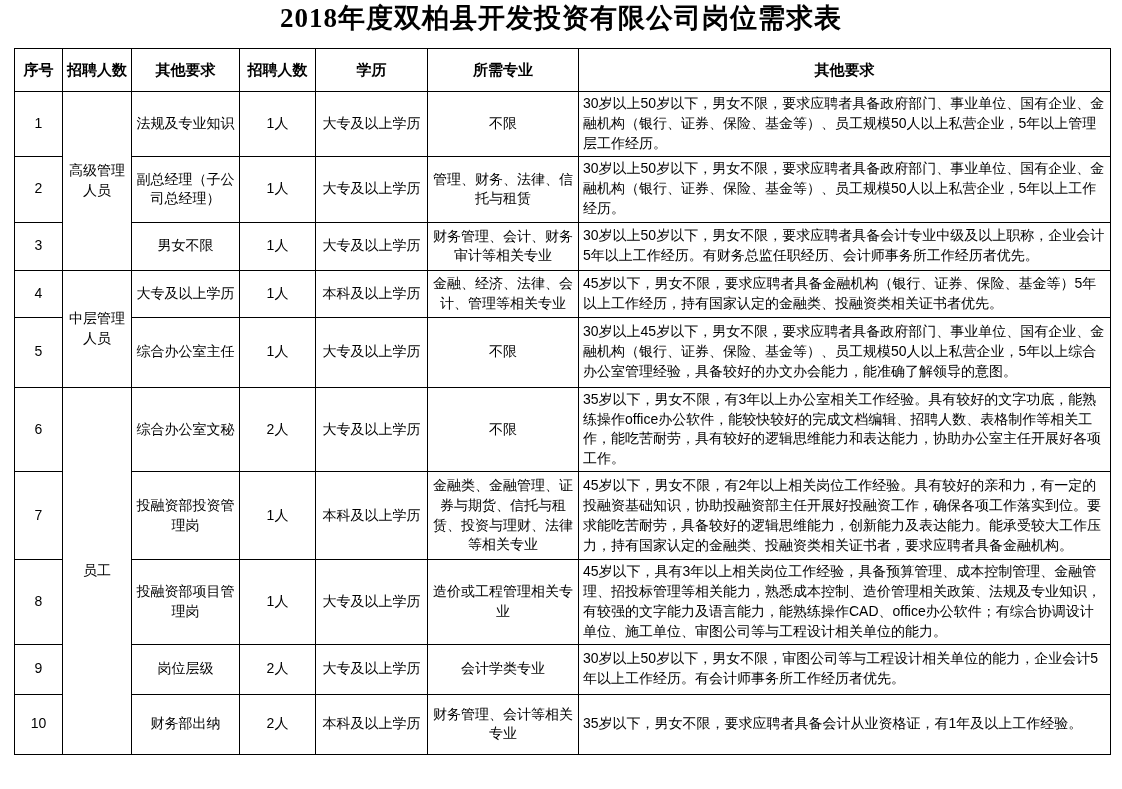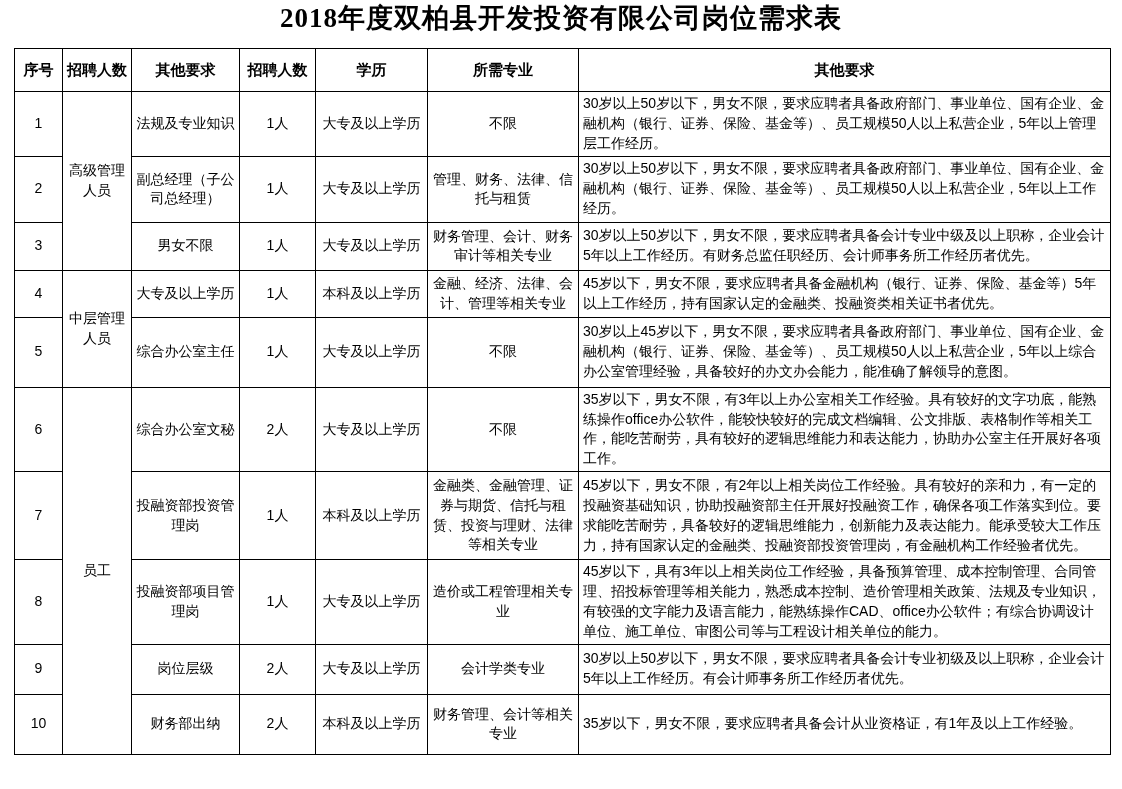--- a/index.html
+++ b/index.html
@@ -136,45 +136,45 @@
         <td class="c">不限</td>
         <td class="req">30岁以上45岁以下，男女不限，要求应聘者具备政府部门、事业单位、国有企业、金融机构（银行、证券、保险、基金等）、员工规模50人以上私营企业，5年以上综合办公室管理经验，具备较好的办文办会能力，能准确了解领导的意图。</td>
       </tr>
       <tr class="h80">
         <td class="c">6</td>
         <td class="c" rowspan="5">员工</td>
         <td class="c">综合办公室文秘</td>
         <td class="c">2人</td>
         <td class="c">大专及以上学历</td>
         <td class="c">不限</td>
-        <td class="req">35岁以下，男女不限，有3年以上办公室相关工作经验。具有较好的文字功底，能熟练操作office办公软件，能较快较好的完成文档编辑、公文排版、表格制作等相关工作，能吃苦耐劳，具有较好的逻辑思维能力和表达能力，协助办公室主任开展好各项工作。</td>
+        <td class="req">35岁以下，男女不限，有3年以上办公室相关工作经验。具有较好的文字功底，能熟练操作office办公软件，能较快较好的完成文档编辑、招聘人数、表格制作等相关工作，能吃苦耐劳，具有较好的逻辑思维能力和表达能力，协助办公室主任开展好各项工作。</td>
       </tr>
       <tr class="h88">
         <td class="c">7</td>
         <td class="c">投融资部投资管理岗</td>
         <td class="c">1人</td>
         <td class="c">本科及以上学历</td>
         <td class="c">金融类、金融管理、证券与期货、信托与租赁、投资与理财、法律等相关专业</td>
-        <td class="req">45岁以下，男女不限，有2年以上相关岗位工作经验。具有较好的亲和力，有一定的投融资基础知识，协助投融资部主任开展好投融资工作，确保各项工作落实到位。要求能吃苦耐劳，具备较好的逻辑思维能力，创新能力及表达能力。能承受较大工作压力，持有国家认定的金融类、投融资部投资管理岗，有金融机构工作经验者优先。</td>
+        <td class="req">45岁以下，男女不限，有2年以上相关岗位工作经验。具有较好的亲和力，有一定的投融资基础知识，协助投融资部主任开展好投融资工作，确保各项工作落实到位。要求能吃苦耐劳，具备较好的逻辑思维能力，创新能力及表达能力。能承受较大工作压力，持有国家认定的金融类、投融资类相关证书者，要求应聘者具备金融机构。</td>
       </tr>
       <tr class="h82">
         <td class="c">8</td>
         <td class="c">投融资部项目管理岗</td>
         <td class="c">1人</td>
         <td class="c">大专及以上学历</td>
         <td class="c">造价或工程管理相关专业</td>
-        <td class="req">45岁以下，具有3年以上相关岗位工作经验，具备预算管理、成本控制管理、合同管理、招投标管理等相关能力，熟悉成本控制、造价管理相关政策、法规及专业知识，有较强的文字能力及语言能力，能熟练操作CAD、office办公软件；有综合协调设计单位、施工单位、审图公司等与工程设计相关单位的能力。</td>
+        <td class="req">45岁以下，具有3年以上相关岗位工作经验，具备预算管理、成本控制管理、金融管理、招投标管理等相关能力，熟悉成本控制、造价管理相关政策、法规及专业知识，有较强的文字能力及语言能力，能熟练操作CAD、office办公软件；有综合协调设计单位、施工单位、审图公司等与工程设计相关单位的能力。</td>
       </tr>
       <tr class="h50">
         <td class="c">9</td>
         <td class="c">岗位层级</td>
         <td class="c">2人</td>
         <td class="c">大专及以上学历</td>
         <td class="c">会计学类专业</td>
-        <td class="req">30岁以上50岁以下，男女不限，要求应聘者具备会计专业初级及以上职称，企业会计5年以上工作经历。有会计师事务所工作经历者优先。</td>
+        <td class="req">30岁以上50岁以下，男女不限，审图公司等与工程设计相关单位的能力，企业会计5年以上工作经历。有会计师事务所工作经历者优先。</td>
       </tr>
       <tr class="h60">
         <td class="c">10</td>
         <td class="c">财务部出纳</td>
         <td class="c">2人</td>
         <td class="c">本科及以上学历</td>
         <td class="c">财务管理、会计等相关专业</td>
         <td class="req">35岁以下，男女不限，要求应聘者具备会计从业资格证，有1年及以上工作经验。</td>
       </tr>
     </tbody>

